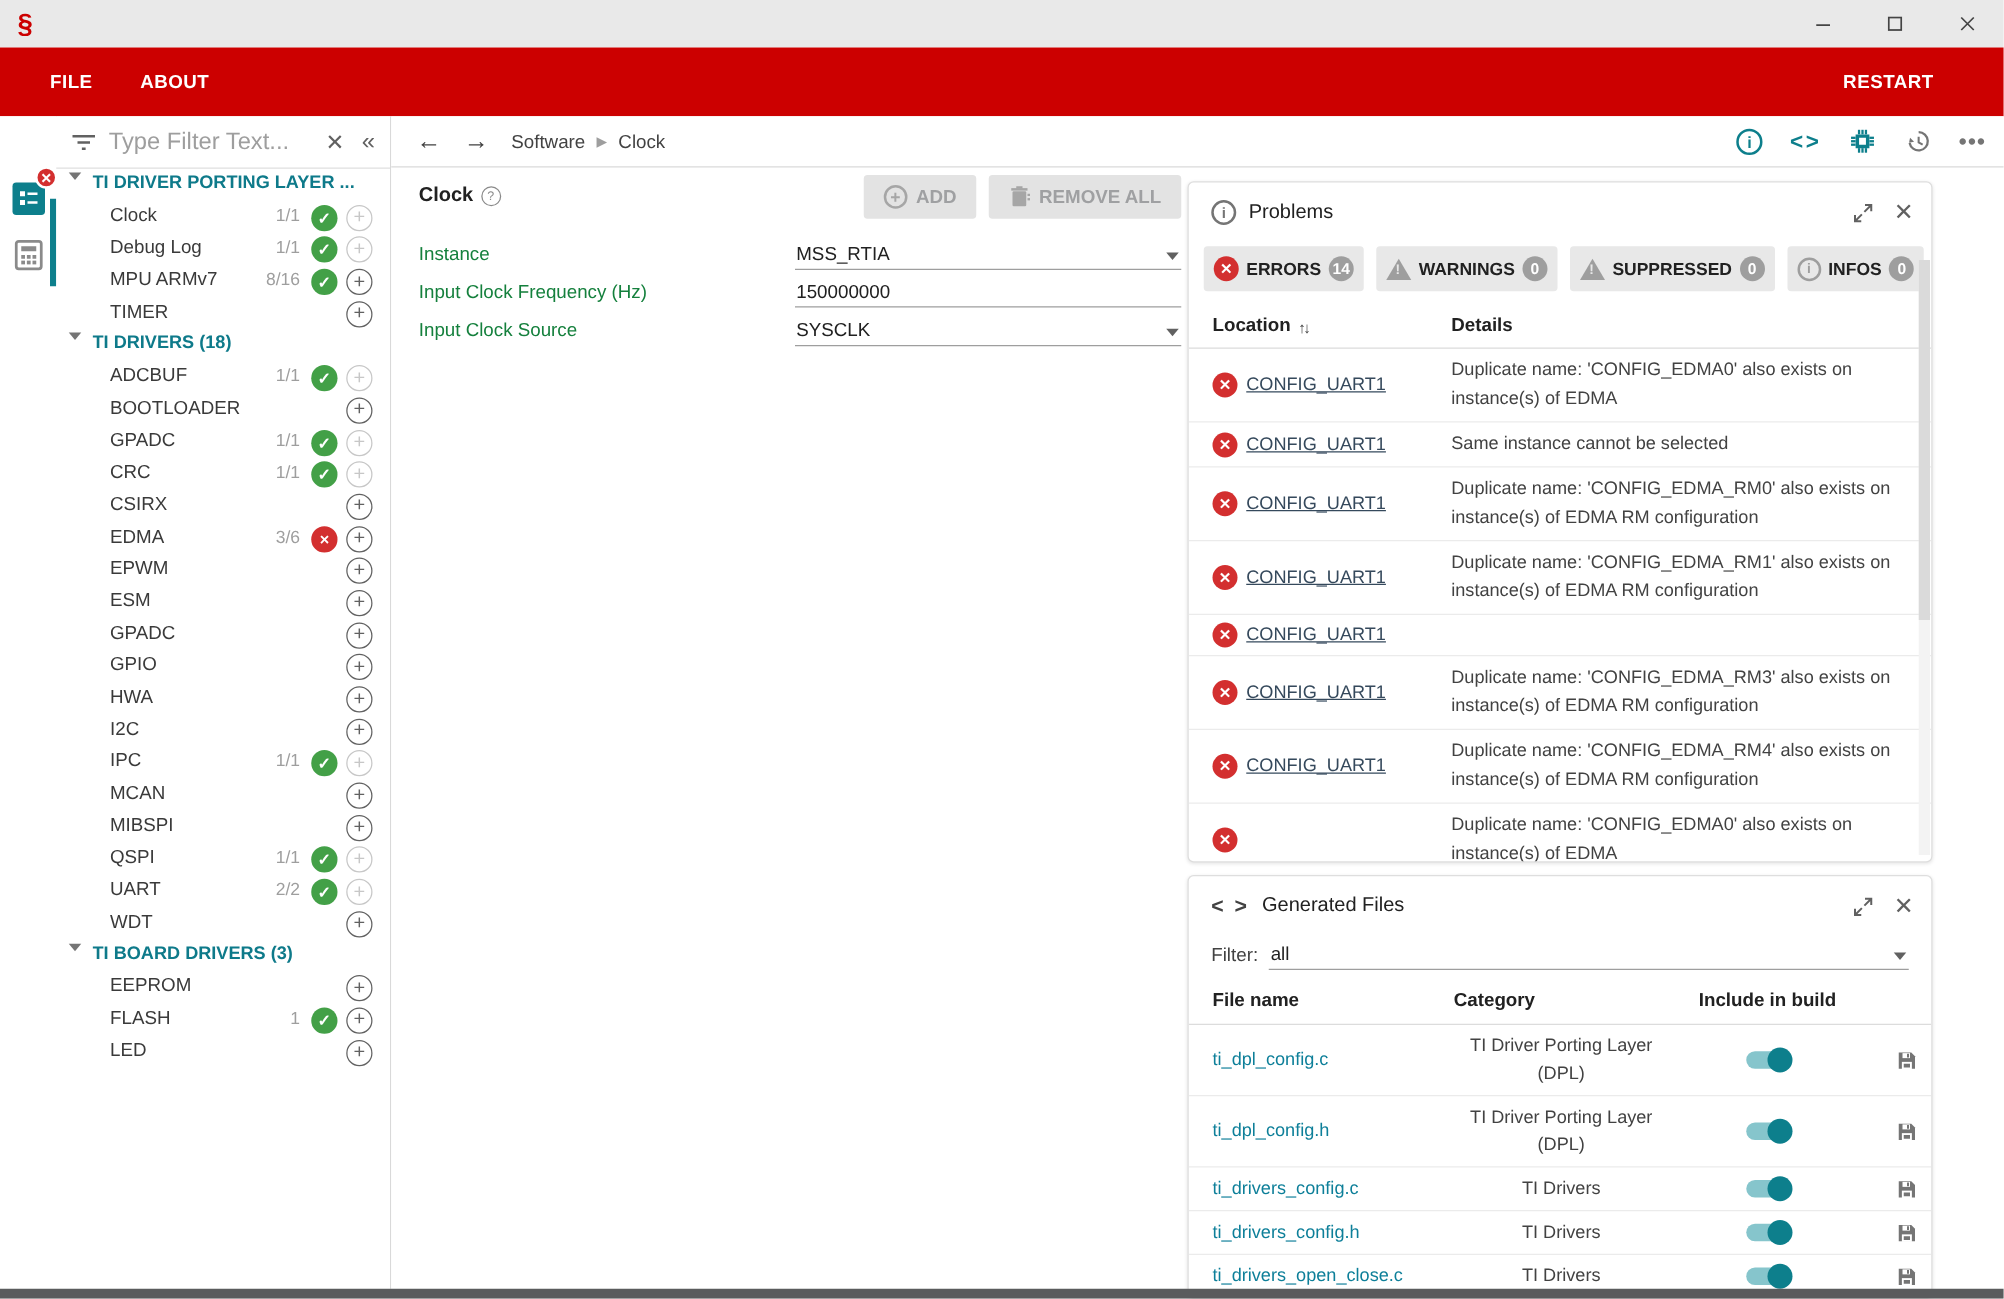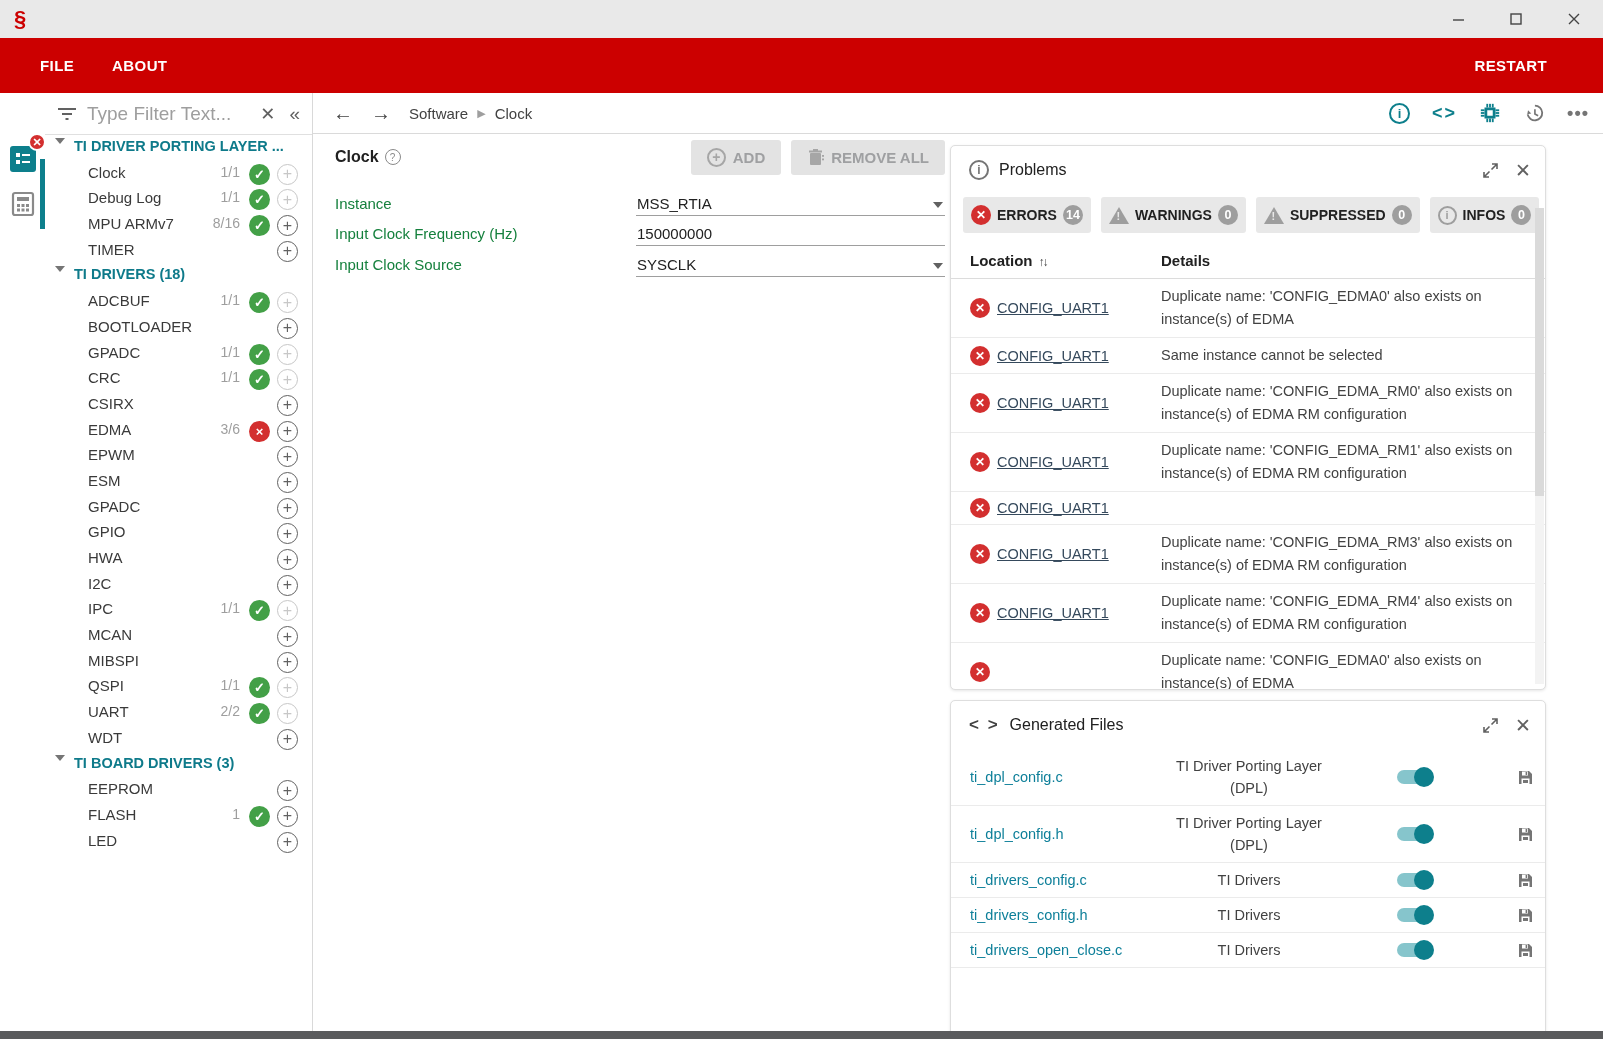--- a/index.html
+++ b/index.html
@@ -567,20 +567,32 @@
         <div class="card-head">
           <span class="head-code">&lt; &gt;</span>
           <span class="card-title">Generated Files</span>
           <div class="card-tools">
             <svg width="17" height="17" viewBox="0 0 17 17" stroke="#616161" stroke-width="1.6" fill="none">
               <path d="M10 2 h5 v5 M15 2 L9.5 7.5 M7 15 H2 V10 M2 15 L7.5 9.5"></path>
             </svg>
             <span class="close-x">✕</span>
           </div>
         </div>
+        <div class="filterline">
+          <span class="filter-label">Filter:</span>
+          <div class="filter-val">
+            <span>all</span>
+            <span class="fcaret"></span>
+          </div>
+        </div>
+        <div class="gtable-head">
+          <div class="gcol gcol-file">File name</div>
+          <div class="gcol gcol-cat">Category</div>
+          <div class="gcol gcol-inc">Include in build</div>
+        </div>
         <div id="grows">
             <div class="grow">
               <div class="grow-file">ti_dpl_config.c</div>
               <div class="grow-cat">TI Driver Porting Layer (DPL)</div>
               <div class="grow-inc">
                 <div class="toggle on">
                   <div class="knob"></div>
                 </div>
               </div>
               <div class="grow-save">

